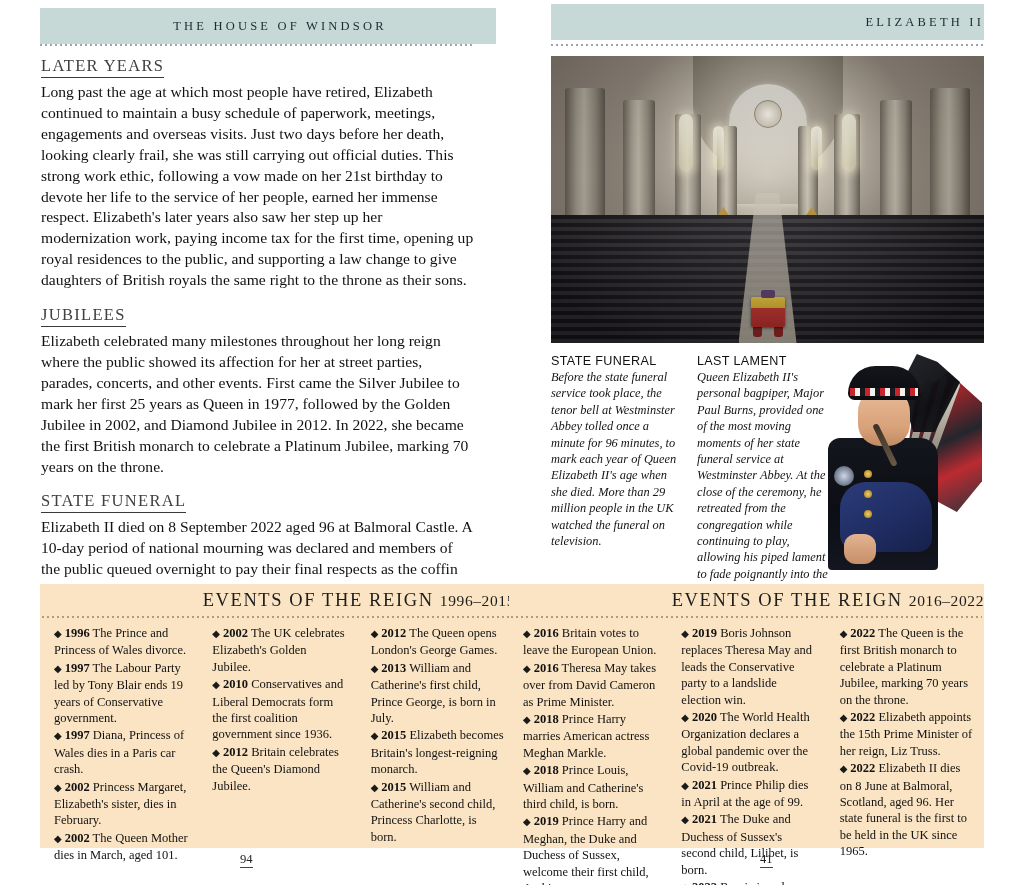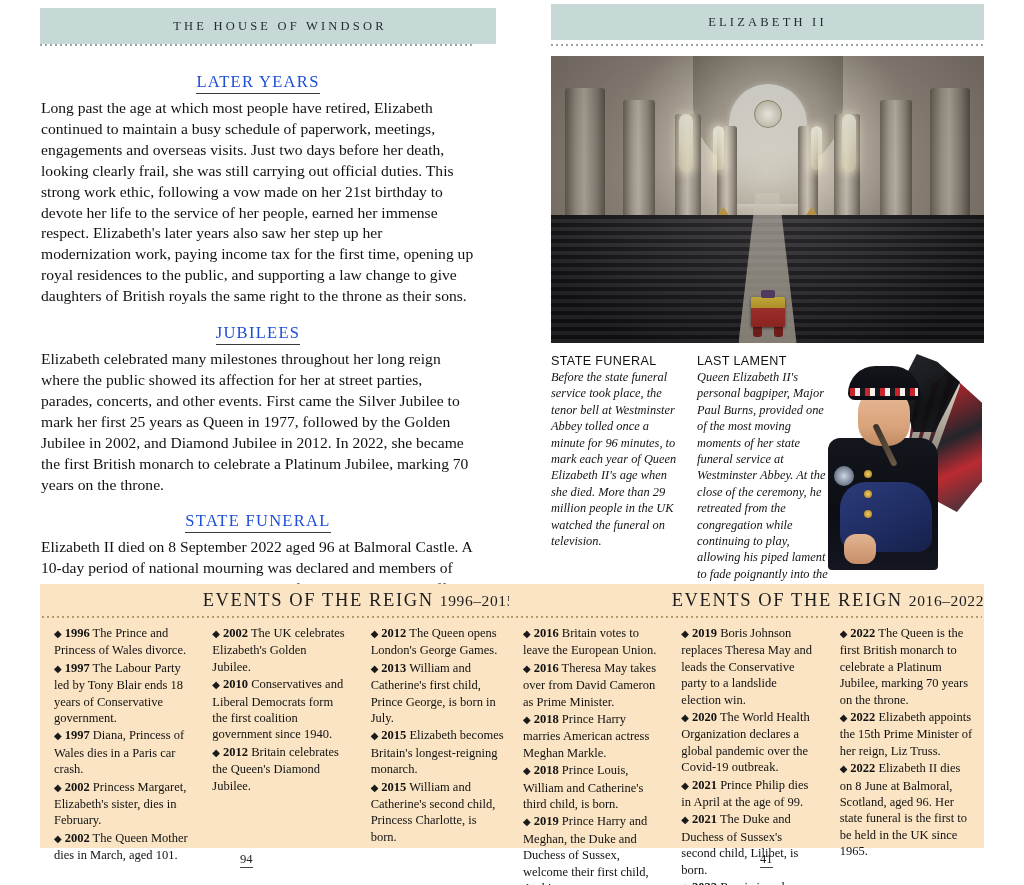--- a/index.html
+++ b/index.html
@@ -14,35 +14,35 @@
   .band{
     position:absolute;height:36px;background:#c6d9d6;
     display:flex;align-items:center;justify-content:center;
   }
   .band-title{
     font-family:"Liberation Serif", serif;
     font-size:12.5px;letter-spacing:3.2px;color:#1e2a2e;
     text-transform:uppercase;font-weight:400;
   }
   .band-left{left:40px;top:8px;width:432px;padding-left:24px;}
-  .band-right{left:551px;top:4px;width:433px;}
+  .band-right{left:551px;top:4px;width:433px;justify-content:flex-end;}
 
   .dotrule{
     position:absolute;height:3px;
     background-image:repeating-linear-gradient(to right,#9aa6a8 0 2px,transparent 2px 5px);
     background-size:5px 2px;background-repeat:repeat-x;background-position:0 0;
   }
   .dotrule-left{left:40px;top:44px;width:432px;}
   .dotrule-right{left:551px;top:44px;width:433px;}
 
   
   .left-col{position:absolute;left:41px;top:56px;width:434px;}
   .sec-head{
-    text-align:center;font-size:16.5px;letter-spacing:1.3px;
-    color:#1d4ed8;margin:16px 0 6px 0;
+    font-size:16.5px;letter-spacing:1.3px;
+    color:#404040;margin:0 0 6px 0;
     text-transform:uppercase;font-weight:400;
   }
   .sec-head span{
     border-bottom:1.4px solid #3a3a3a;padding-bottom:2px;
   }
   .body-p{
     font-size:15.6px;line-height:20.9px;text-align:left;
     margin:0 0 14px 0;color:#111;
   }
   .sec-block{margin-bottom:9px;}
@@ -352,28 +352,28 @@
 
   <div class="events events-left">
     <h3 class="ev-head">
       <span>Events of the Reign</span>
       <span class="yr">1996–2015</span>
     </h3>
     <div class="ev-dots"></div>
     <div class="ev-cols">
       <div class="ev-col">
           <p class="ev-item"><span class="dia">◆</span><span class="yr">1996</span><span> The Prince and Princess of Wales divorce.</span></p>
-          <p class="ev-item"><span class="dia">◆</span><span class="yr">1997</span><span> The Labour Party led by Tony Blair ends 18 years of Conservative government.</span></p>
+          <p class="ev-item"><span class="dia">◆</span><span class="yr">1997</span><span> The Labour Party led by Tony Blair ends 19 years of Conservative government.</span></p>
           <p class="ev-item"><span class="dia">◆</span><span class="yr">1997</span><span> Diana, Princess of Wales dies in a Paris car crash.</span></p>
           <p class="ev-item"><span class="dia">◆</span><span class="yr">2002</span><span> Princess Margaret, Elizabeth's sister, dies in February.</span></p>
           <p class="ev-item"><span class="dia">◆</span><span class="yr">2002</span><span> The Queen Mother dies in March, aged 101.</span></p>
         </div>
       <div class="ev-col">
           <p class="ev-item"><span class="dia">◆</span><span class="yr">2002</span><span> The UK celebrates Elizabeth's Golden Jubilee.</span></p>
-          <p class="ev-item"><span class="dia">◆</span><span class="yr">2010</span><span> Conservatives and Liberal Democrats form the first coalition government since 1940.</span></p>
+          <p class="ev-item"><span class="dia">◆</span><span class="yr">2010</span><span> Conservatives and Liberal Democrats form the first coalition government since 1936.</span></p>
           <p class="ev-item"><span class="dia">◆</span><span class="yr">2012</span><span> Britain celebrates the Queen's Diamond Jubilee.</span></p>
         </div>
       <div class="ev-col">
           <p class="ev-item"><span class="dia">◆</span><span class="yr">2012</span><span> The Queen opens London's George Games.</span></p>
           <p class="ev-item"><span class="dia">◆</span><span class="yr">2013</span><span> William and Catherine's first child, Prince George, is born in July.</span></p>
           <p class="ev-item"><span class="dia">◆</span><span class="yr">2015</span><span> Elizabeth becomes Britain's longest-reigning monarch.</span></p>
           <p class="ev-item"><span class="dia">◆</span><span class="yr">2015</span><span> William and Catherine's second child, Princess Charlotte, is born.</span></p>
         </div>
     </div>
   </div>

